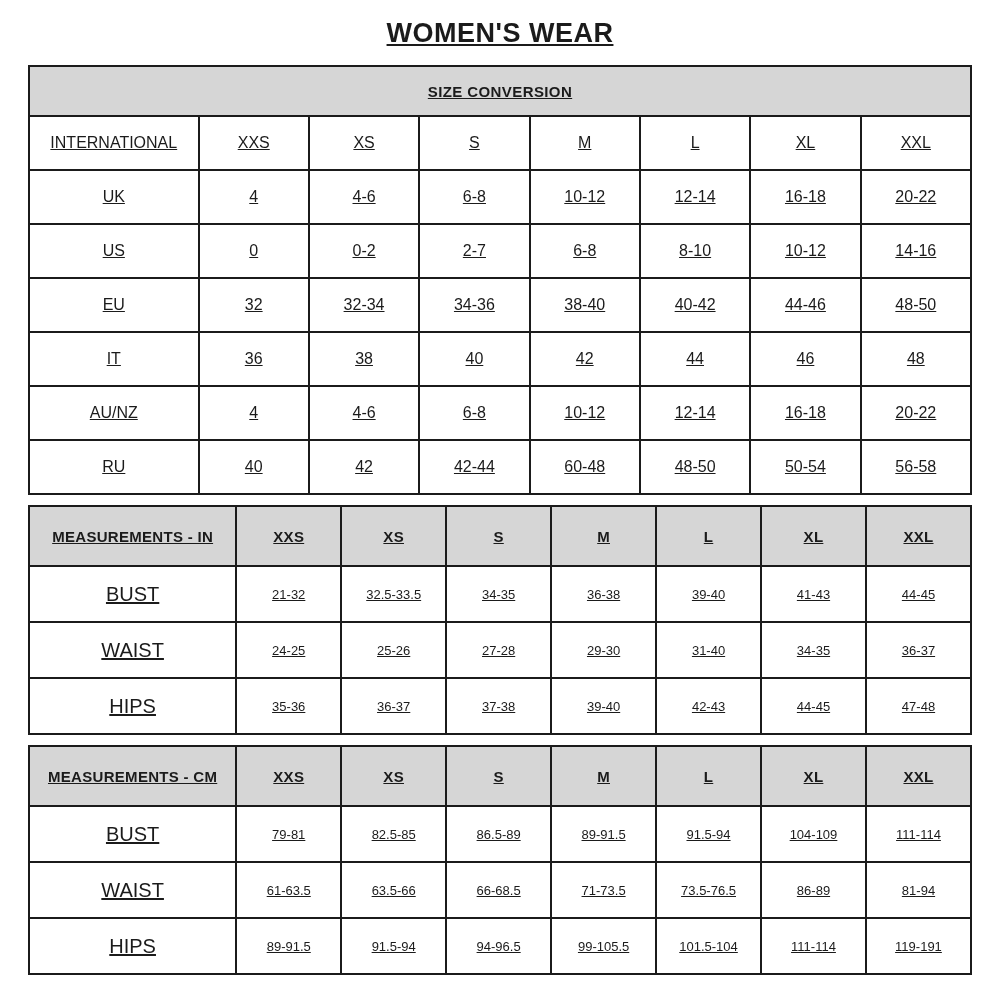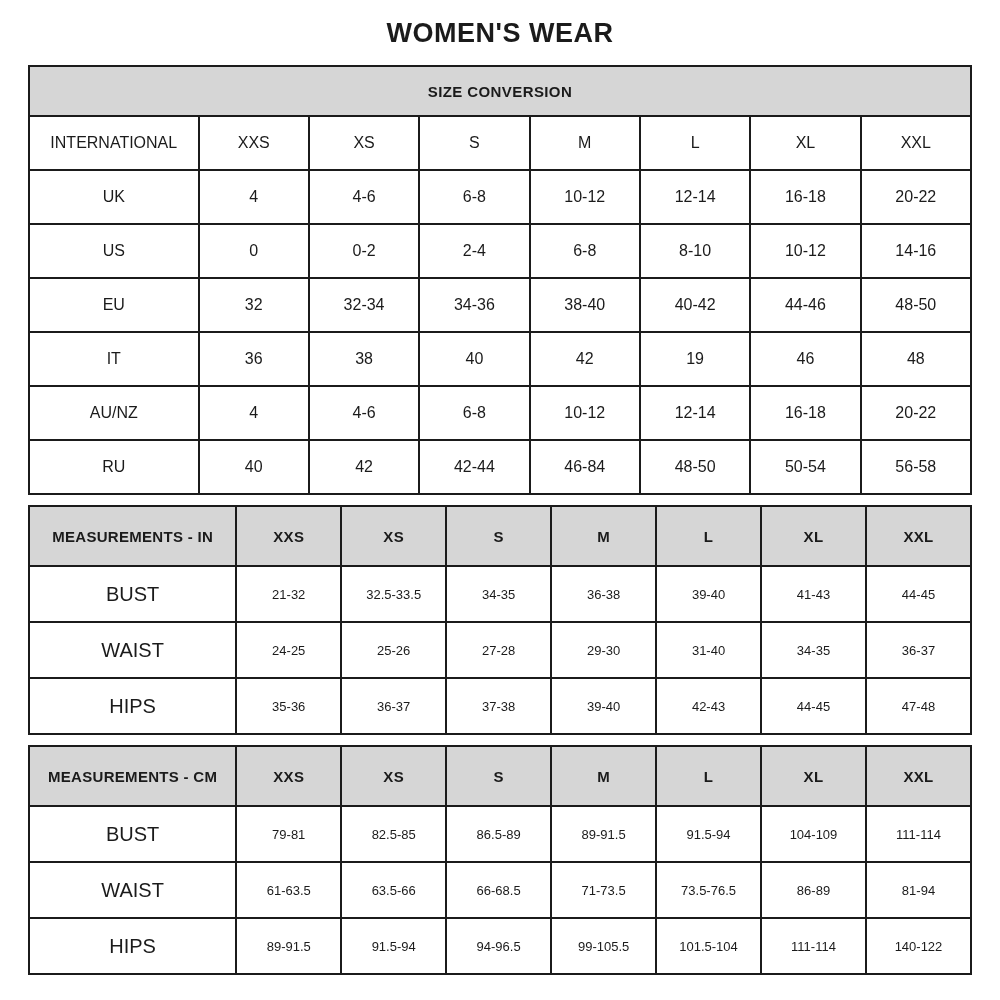--- a/index.html
+++ b/index.html
@@ -8,21 +8,21 @@
     --text:#1b1b1b;
     --bg:#ffffff;
   }
   *{box-sizing:border-box;margin:0;padding:0;}
   html,body{background:var(--bg);}
   body{
     width:1000px;height:1000px;
     font-family:"Liberation Sans",sans-serif;
     color:var(--text);
   }
-  .page{padding:10px 28px 0;}
+  .page{padding:10px 28px 0;text-decoration:underline;}
   .page-title{
     text-align:center;
     font-size:27px;
     font-weight:700;
     letter-spacing:.5px;
     padding:8px 0 16px;
   }
   table{
     width:100%;
     border-collapse:collapse;
@@ -96,21 +96,21 @@
           <td class="conv-cell">6-8</td>
           <td class="conv-cell">10-12</td>
           <td class="conv-cell">12-14</td>
           <td class="conv-cell">16-18</td>
           <td class="conv-cell">20-22</td>
         </tr>
         <tr>
           <td class="conv-cell">US</td>
           <td class="conv-cell">0</td>
           <td class="conv-cell">0-2</td>
-          <td class="conv-cell">2-4</td>
+          <td class="conv-cell">2-7</td>
           <td class="conv-cell">6-8</td>
           <td class="conv-cell">8-10</td>
           <td class="conv-cell">10-12</td>
           <td class="conv-cell">14-16</td>
         </tr>
         <tr>
           <td class="conv-cell">EU</td>
           <td class="conv-cell">32</td>
           <td class="conv-cell">32-34</td>
           <td class="conv-cell">34-36</td>
@@ -118,40 +118,40 @@
           <td class="conv-cell">40-42</td>
           <td class="conv-cell">44-46</td>
           <td class="conv-cell">48-50</td>
         </tr>
         <tr>
           <td class="conv-cell">IT</td>
           <td class="conv-cell">36</td>
           <td class="conv-cell">38</td>
           <td class="conv-cell">40</td>
           <td class="conv-cell">42</td>
-          <td class="conv-cell">19</td>
+          <td class="conv-cell">44</td>
           <td class="conv-cell">46</td>
           <td class="conv-cell">48</td>
         </tr>
         <tr>
           <td class="conv-cell">AU/NZ</td>
           <td class="conv-cell">4</td>
           <td class="conv-cell">4-6</td>
           <td class="conv-cell">6-8</td>
           <td class="conv-cell">10-12</td>
           <td class="conv-cell">12-14</td>
           <td class="conv-cell">16-18</td>
           <td class="conv-cell">20-22</td>
         </tr>
         <tr>
           <td class="conv-cell">RU</td>
           <td class="conv-cell">40</td>
           <td class="conv-cell">42</td>
           <td class="conv-cell">42-44</td>
-          <td class="conv-cell">46-84</td>
+          <td class="conv-cell">60-48</td>
           <td class="conv-cell">48-50</td>
           <td class="conv-cell">50-54</td>
           <td class="conv-cell">56-58</td>
         </tr>
       </tbody>
   </table>
 
   <table>
     <colgroup>
       <col style="width:22%">
@@ -254,18 +254,18 @@
           <td class="meas-value">81-94</td>
         </tr>
         <tr>
           <td class="row-label">HIPS</td>
           <td class="meas-value">89-91.5</td>
           <td class="meas-value">91.5-94</td>
           <td class="meas-value">94-96.5</td>
           <td class="meas-value">99-105.5</td>
           <td class="meas-value">101.5-104</td>
           <td class="meas-value">111-114</td>
-          <td class="meas-value">140-122</td>
+          <td class="meas-value">119-191</td>
         </tr>
       </tbody>
   </table>
 
 </div>
 
 </body></html>

